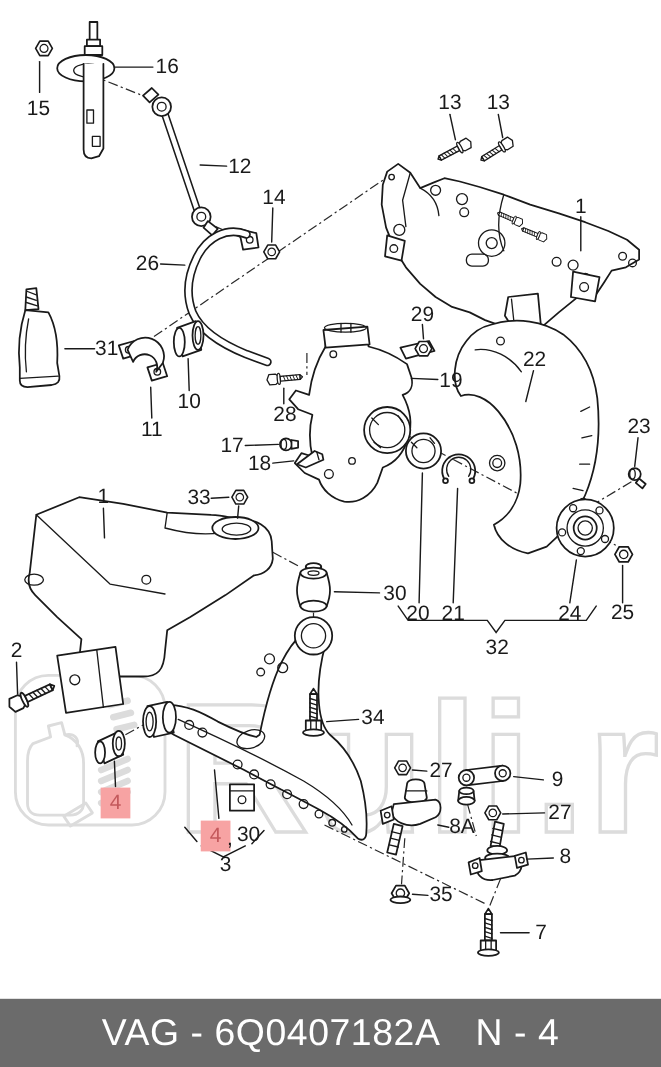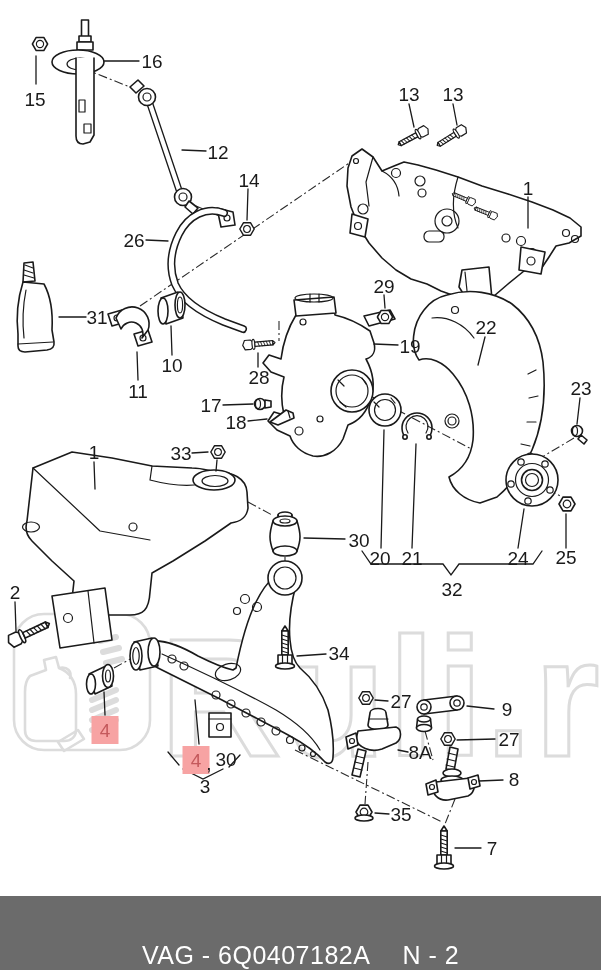--- a/index.html
+++ b/index.html
@@ -17,23 +17,23 @@
   .rodB{fill:none;stroke:var(--line);stroke-width:7;stroke-linecap:round}
   .rodW{fill:none;stroke:#fff;stroke-width:4.2;stroke-linecap:round}
   .dash{fill:none;stroke:#2a2a2a;stroke-width:1.1;stroke-dasharray:9 3 2 3}
   .lead{fill:none;stroke:var(--line);stroke-width:1.3;stroke-linecap:round}
   .wm{fill:none;stroke:var(--watermark);stroke-width:2.6;stroke-linejoin:round;stroke-linecap:round}
   .wmthick{fill:none;stroke:var(--watermark);stroke-width:6;stroke-linecap:round}
   .wmtext{fill:#ffffff;stroke:var(--watermark);stroke-width:3;font-family:"Liberation Sans",sans-serif;font-weight:bold;font-size:168px;letter-spacing:2px}
   .label{font-family:"Liberation Sans",sans-serif;font-size:19px;fill:var(--line);text-anchor:middle;dominant-baseline:central}
   .label.hl{fill:var(--highlight-text)}
   .hlrect{fill:var(--highlight-bg)}
-  #footer{position:absolute;left:0;bottom:0;width:601px;height:74px;background:var(--footer-bg);
-    display:flex;align-items:flex-end;justify-content:center;gap:32px;color:var(--footer-text);
-    font-size:25px;letter-spacing:.5px}
+  #footer{position:absolute;left:0;bottom:0;width:601px;height:62px;background:var(--footer-bg);
+    display:flex;align-items:center;justify-content:center;gap:32px;color:var(--footer-text);
+    font-size:34px;letter-spacing:.5px}
 </style>
 </head>
 <body>
 
 <svg id="diagram" width="601" height="908" viewBox="0 0 601 908" xmlns="http://www.w3.org/2000/svg">
   <defs>
     <g id="nut">
       <polygon class="p" points="8,0 4,6.9 -4,6.9 -8,0 -4,-6.9 4,-6.9"></polygon>
       <circle class="d" r="3.8"></circle>
     </g>
@@ -416,14 +416,14 @@
       <rect x="182.5" y="746" width="27" height="28" class="hlrect"></rect>
       <text x="196" y="760" class="label hl">4</text>
       <text x="209" y="763" class="label">,</text>
       <text x="226" y="759" class="label">30</text>
       <text x="205" y="786" class="label">3</text>
     </g>
 </svg>
 
 <div id="footer">
   <span>VAG - 6Q0407182A</span>
-  <span>N - 2</span>
+  <span>N - 4</span>
 </div>
 
 </body></html>

